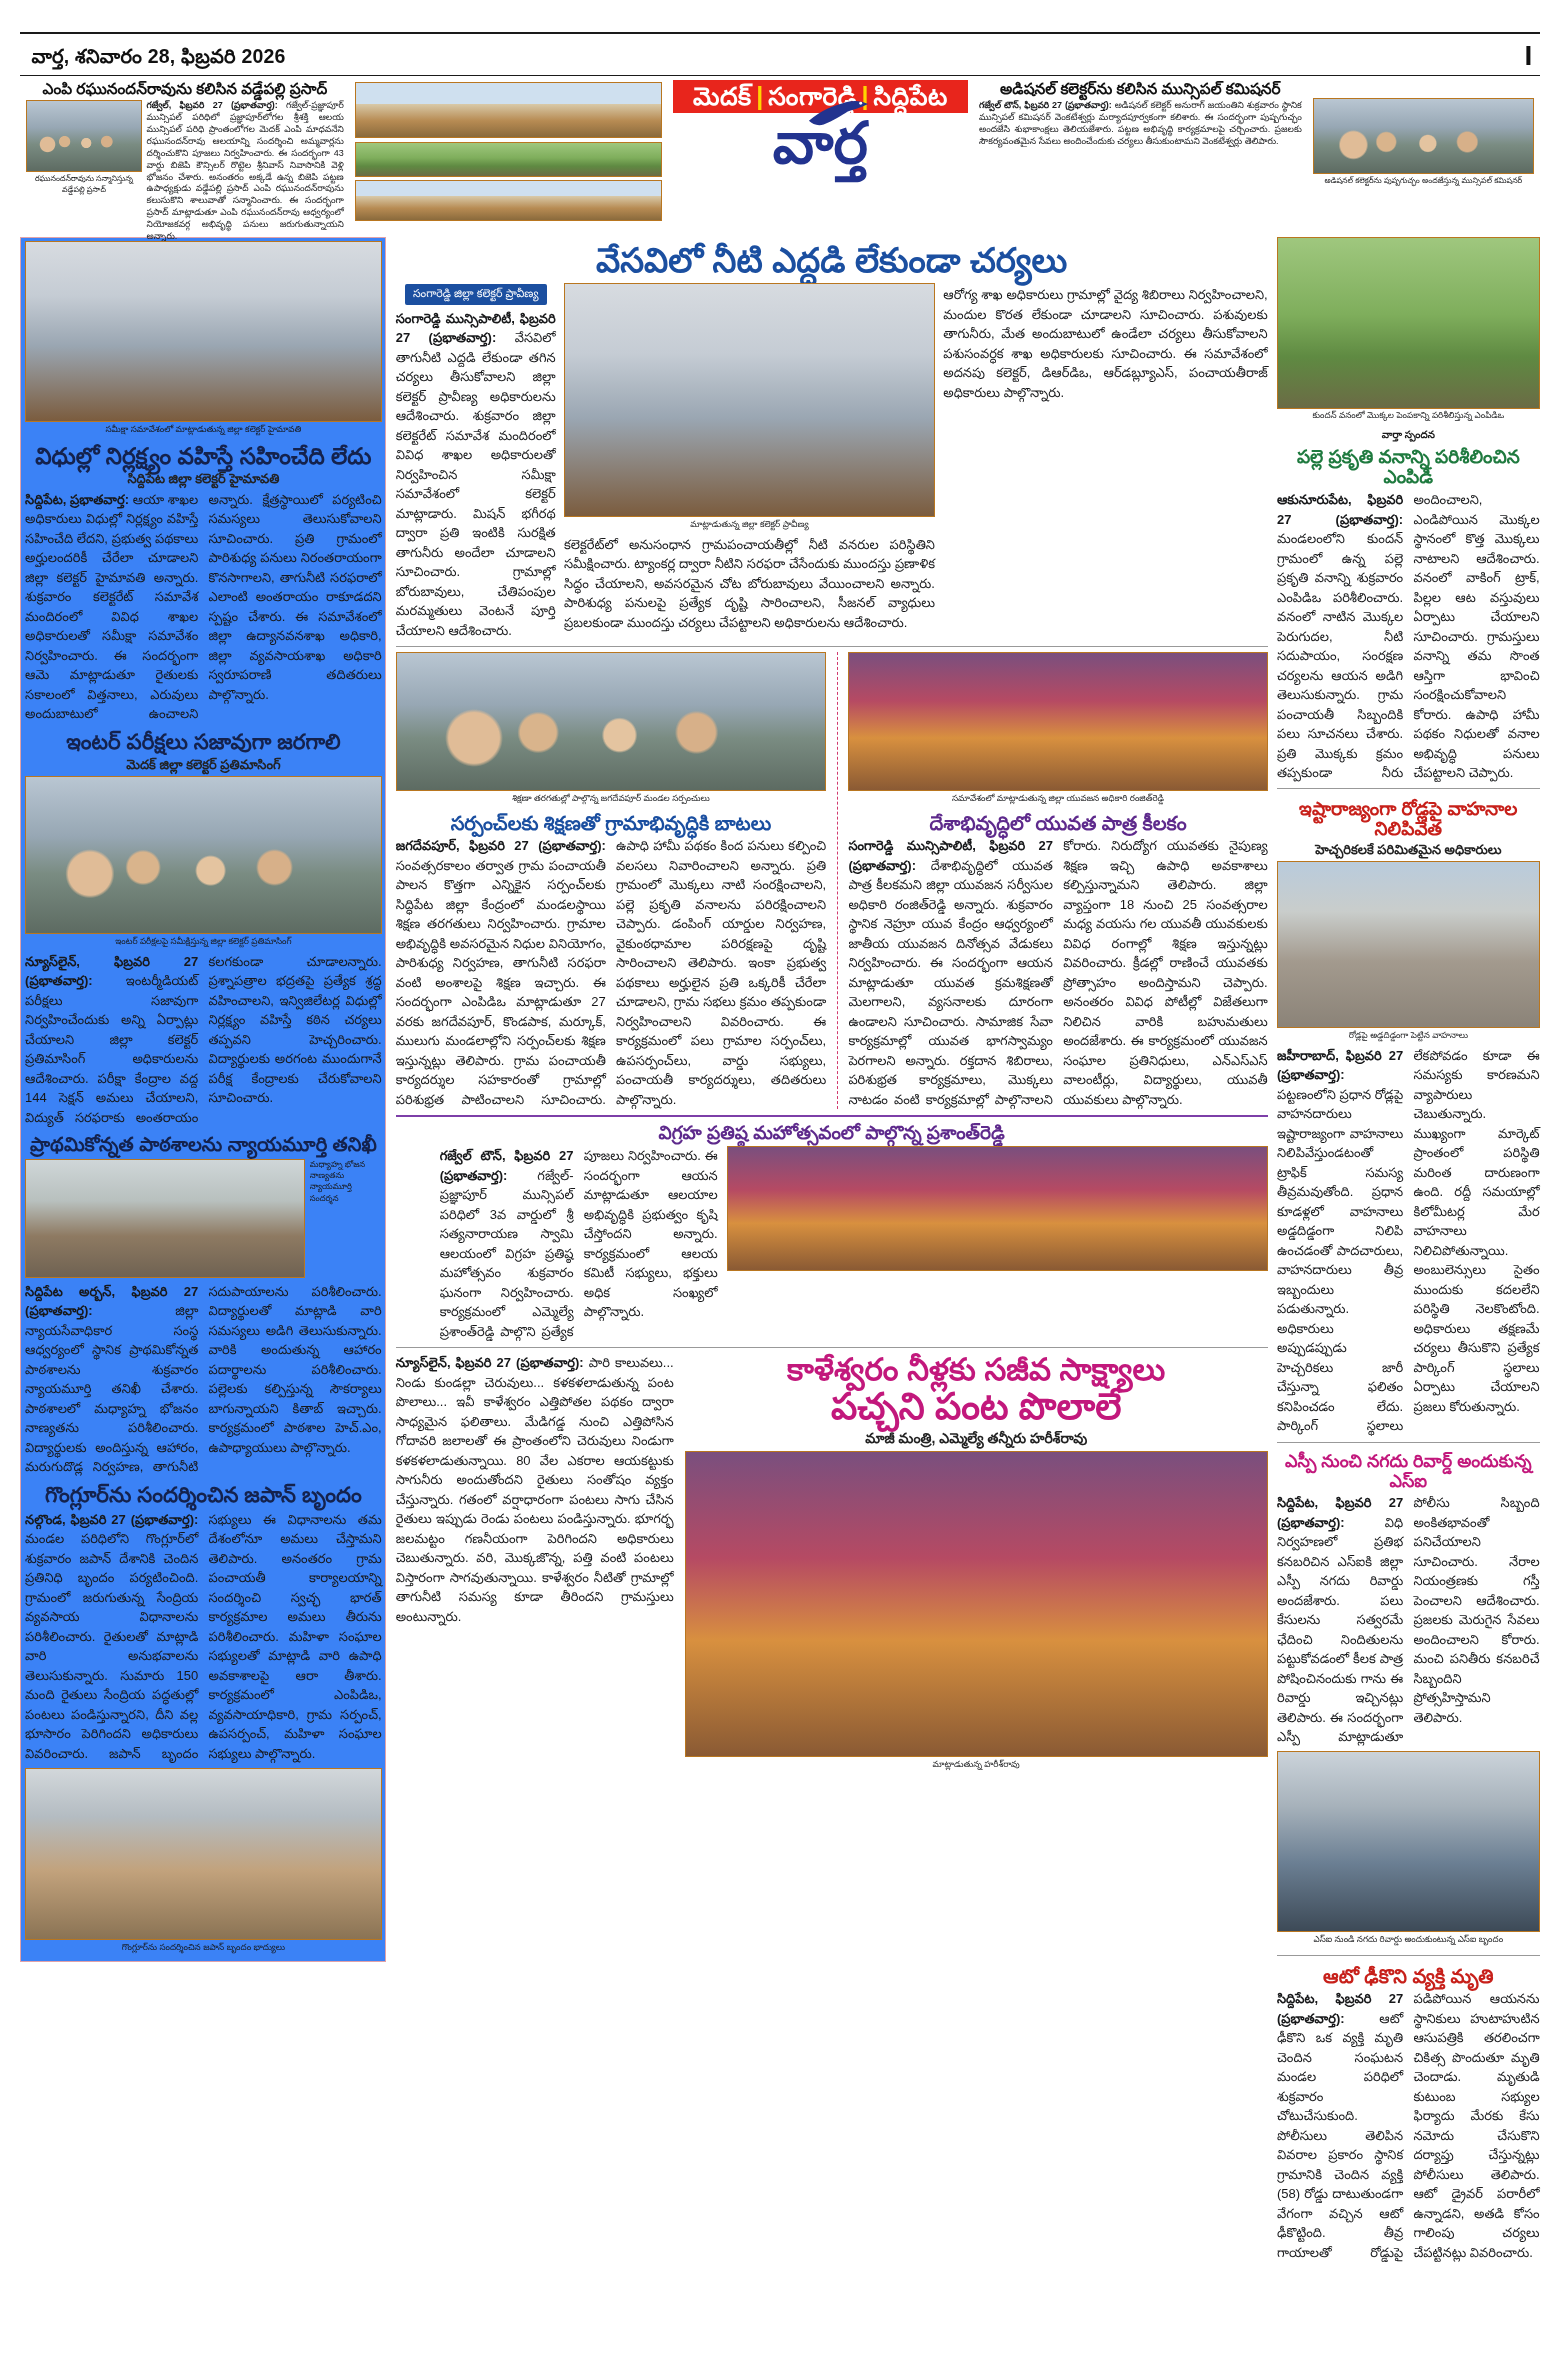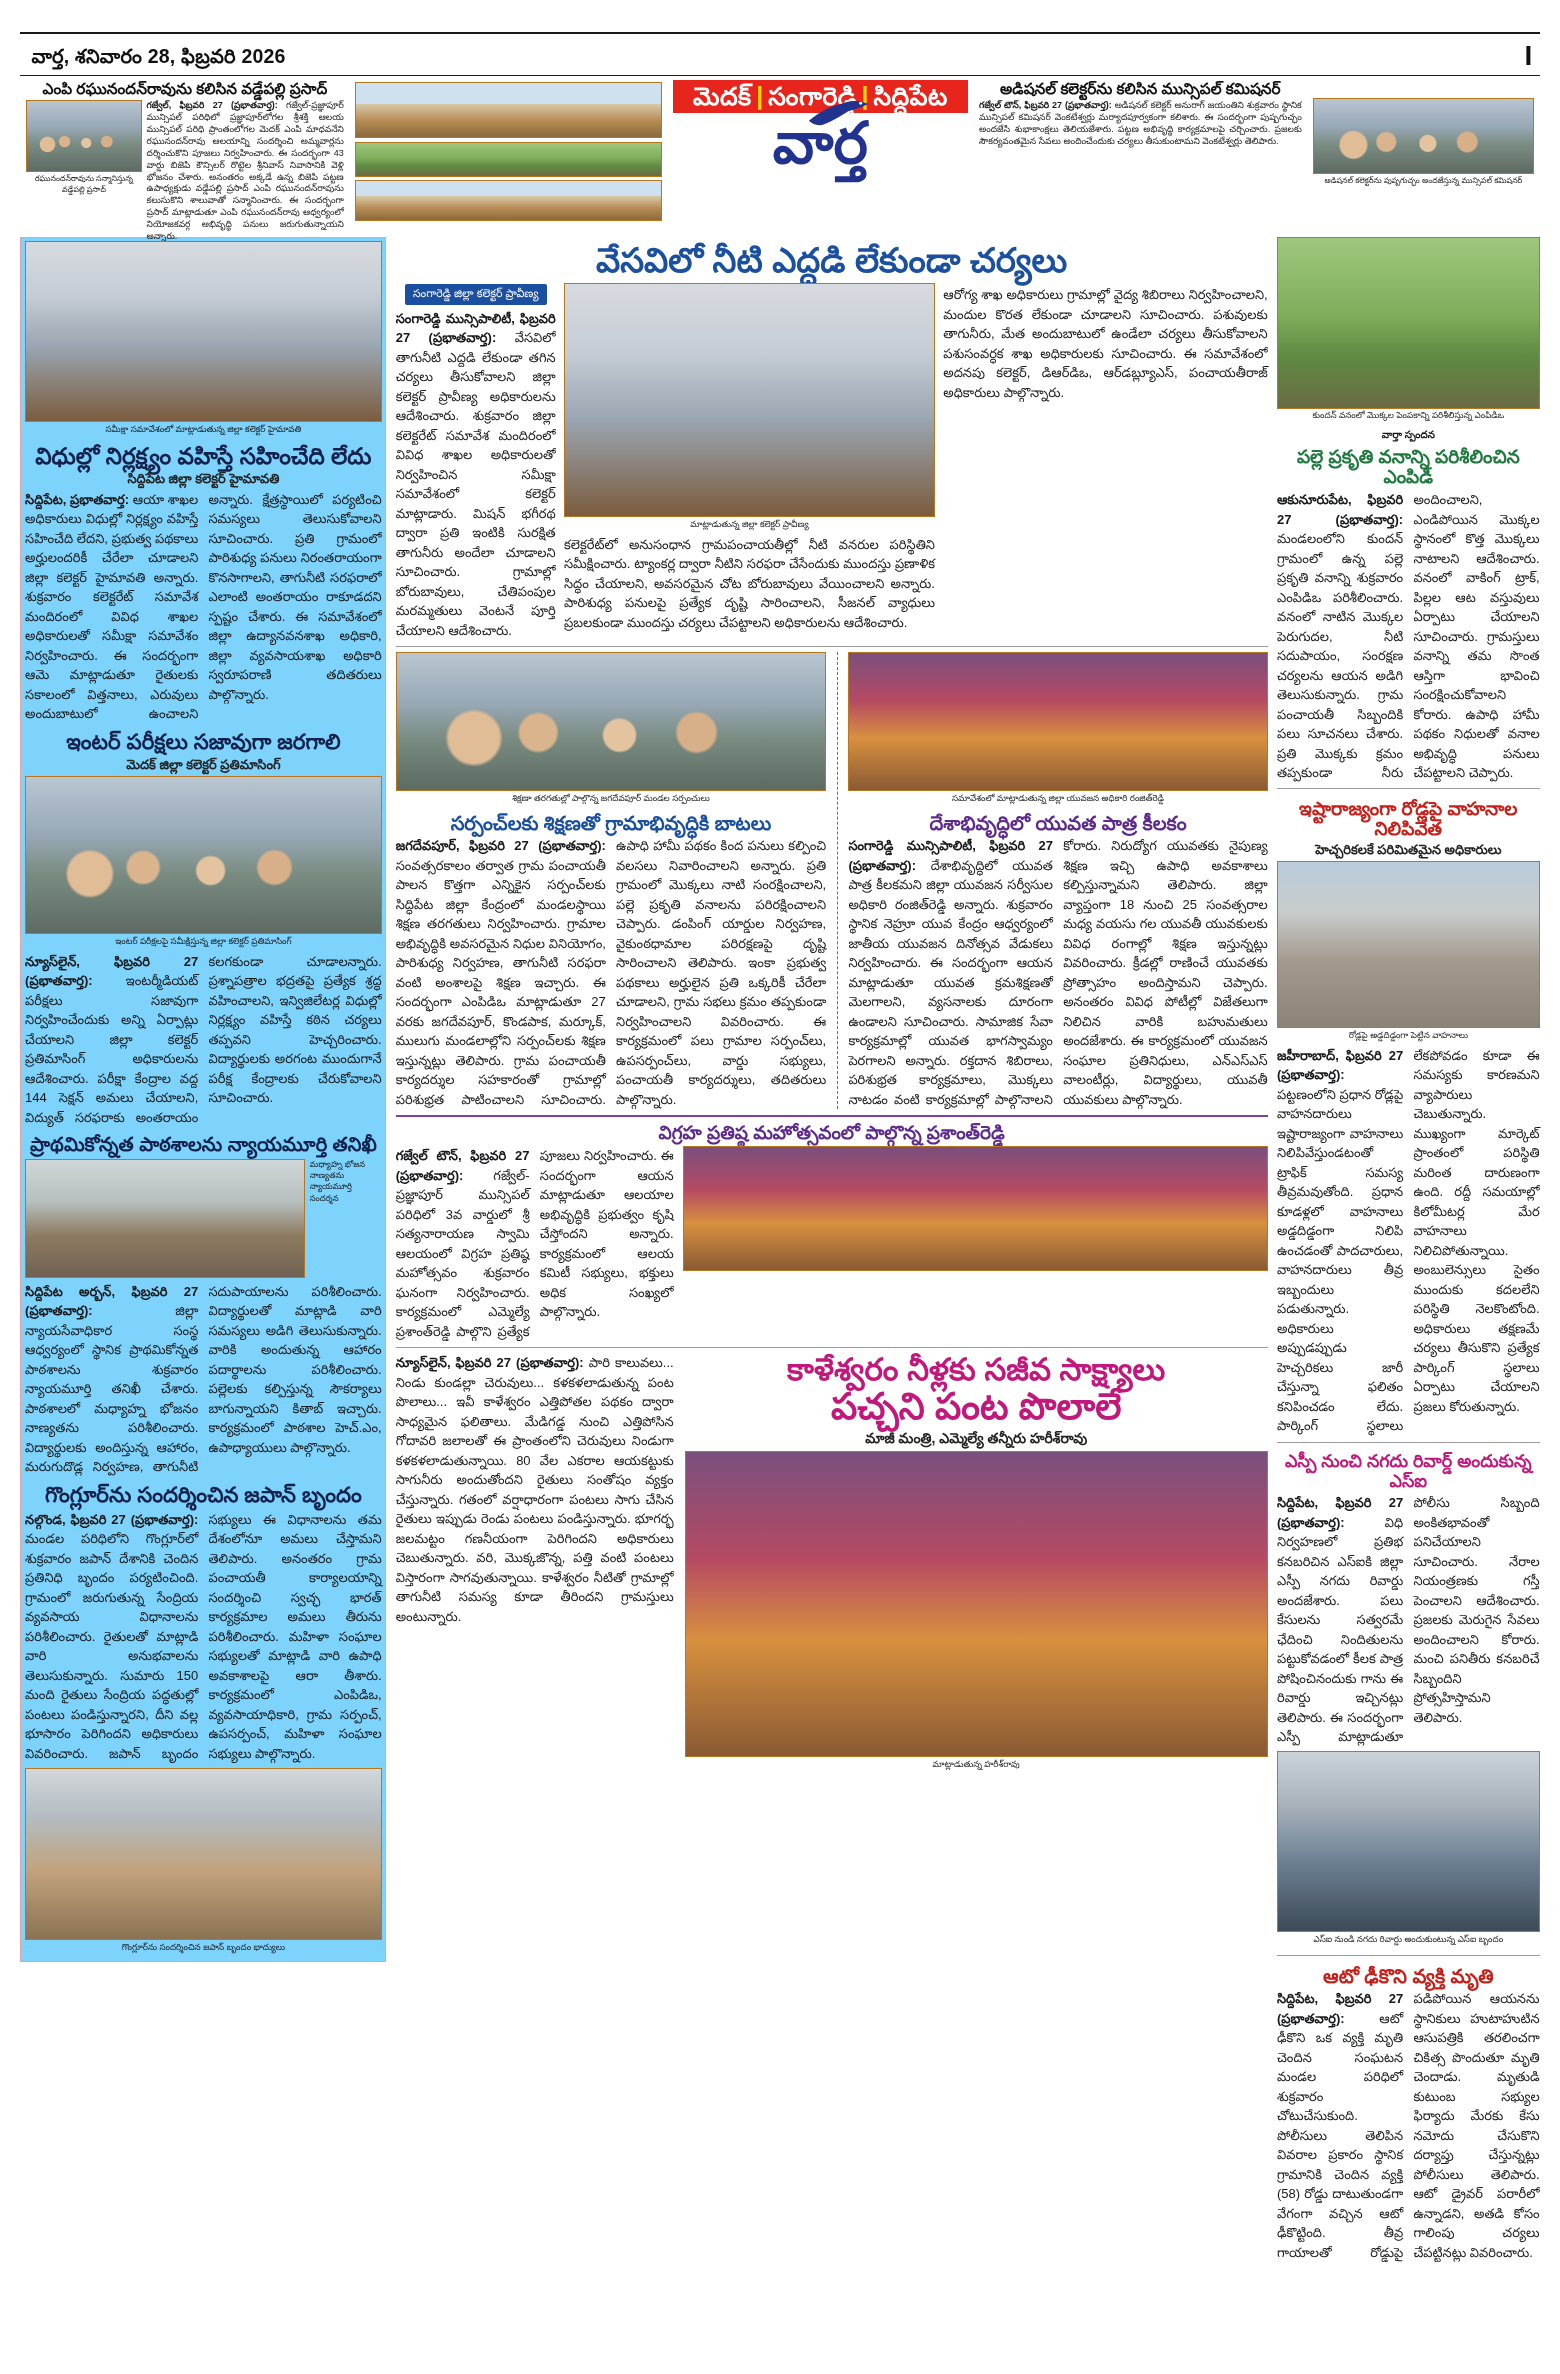--- a/index.html
+++ b/index.html
@@ -63,21 +63,21 @@
   .banner .sep { color: #ffd400; margin: 0 4.6px; }
   .logo-word { font-size: 58px; font-weight: bold; color: #22338f; line-height: .95;
                margin-top: 1.9px; position: relative; }
   .dove { position: absolute; right: -3.7px; top: -22px; width: 67px; height: 37px; }
 
   
   .body-grid { display: grid; grid-template-columns: 366px 872px 1fr; gap: 9.3px; margin-top: 5.6px; }
 
   .col { display: flex; flex-direction: column; }
 
-  .boxed { border: 0.9px solid #e2a2a8; background: #7dd3fc; padding: 5.6px; }
+  .boxed { border: 0.9px solid #e2a2a8; background: #3b82f6; padding: 5.6px; }
 
   .hl-blue { color: #1b4fa0; font-weight: bold; }
   .hl-red  { color: #c7201a; font-weight: bold; }
   .hl-green{ color: #1f7a3f; font-weight: bold; }
   .hl-purple{ color: #5e2a8c; font-weight: bold; }
   .hl-magenta{ color: #c2187c; font-weight: bold; }
   .hl-dark { color: #14224d; font-weight: bold; }
 
   h2.head { font-size: 23px; line-height: 1.12; text-align: center; margin: 3.7px 0 1.9px; font-weight: bold; }
   h3.sub  { font-size: 13px; line-height: 1.2; text-align: center; font-weight: bold; color: #222; margin-bottom: 2.8px; }
@@ -226,21 +226,21 @@
           <div class="ph-cap">సమావేశంలో మాట్లాడుతున్న జిల్లా యువజన అధికారి రంజిత్‌రెడ్డి</div>
           <h2 class="head hl-purple" style="font-size:19.5px;">దేశాభివృద్ధిలో యువత పాత్ర కీలకం</h2>
           <div class="body-text two-col"><b>సంగారెడ్డి మున్సిపాలిటీ, ఫిబ్రవరి 27 (ప్రభాతవార్త):</b> <span>దేశాభివృద్ధిలో యువత పాత్ర కీలకమని జిల్లా యువజన సర్వీసుల అధికారి రంజిత్‌రెడ్డి అన్నారు. శుక్రవారం స్థానిక నెహ్రూ యువ కేంద్రం ఆధ్వర్యంలో జాతీయ యువజన దినోత్సవ వేడుకలు నిర్వహించారు. ఈ సందర్భంగా ఆయన మాట్లాడుతూ యువత క్రమశిక్షణతో మెలగాలని, వ్యసనాలకు దూరంగా ఉండాలని సూచించారు. సామాజిక సేవా కార్యక్రమాల్లో యువత భాగస్వామ్యం పెరగాలని అన్నారు. రక్తదాన శిబిరాలు, పరిశుభ్రత కార్యక్రమాలు, మొక్కలు నాటడం వంటి కార్యక్రమాల్లో పాల్గొనాలని కోరారు. నిరుద్యోగ యువతకు నైపుణ్య శిక్షణ ఇచ్చి ఉపాధి అవకాశాలు కల్పిస్తున్నామని తెలిపారు. జిల్లా వ్యాప్తంగా 18 నుంచి 25 సంవత్సరాల మధ్య వయసు గల యువతీ యువకులకు వివిధ రంగాల్లో శిక్షణ ఇస్తున్నట్లు వివరించారు. క్రీడల్లో రాణించే యువతకు ప్రోత్సాహం అందిస్తామని చెప్పారు. అనంతరం వివిధ పోటీల్లో విజేతలుగా నిలిచిన వారికి బహుమతులు అందజేశారు. ఈ కార్యక్రమంలో యువజన సంఘాల ప్రతినిధులు, ఎన్‌ఎస్‌ఎస్ వాలంటీర్లు, విద్యార్థులు, యువతీ యువకులు పాల్గొన్నారు.</span></div>
         </div>
       </div>
 
       <div class="divider-purple"></div>
 
       <div>
         <h2 class="head hl-purple" style="font-size:18.6px;">విగ్రహ ప్రతిష్ఠ మహోత్సవంలో పాల్గొన్న ప్రశాంత్‌రెడ్డి</h2>
-        <div style="display:grid; grid-template-columns: 278px 1fr; gap:9.3px; margin-top:2.8px;">
+        <div style="display:grid; grid-template-columns: 278px 1fr; gap:9.3px; margin-top:2.8px;margin-left:44px;">
           <div class="body-text two-col"><b>గజ్వేల్ టౌన్, ఫిబ్రవరి 27 (ప్రభాతవార్త):</b> <span>గజ్వేల్-ప్రజ్ఞాపూర్ మున్సిపల్ పరిధిలో 3వ వార్డులో శ్రీ సత్యనారాయణ స్వామి ఆలయంలో విగ్రహ ప్రతిష్ఠ మహోత్సవం శుక్రవారం ఘనంగా నిర్వహించారు. కార్యక్రమంలో ఎమ్మెల్యే ప్రశాంత్‌రెడ్డి పాల్గొని ప్రత్యేక పూజలు నిర్వహించారు. ఈ సందర్భంగా ఆయన మాట్లాడుతూ ఆలయాల అభివృద్ధికి ప్రభుత్వం కృషి చేస్తోందని అన్నారు. కార్యక్రమంలో ఆలయ కమిటీ సభ్యులు, భక్తులు అధిక సంఖ్యలో పాల్గొన్నారు.</span></div>
           <div class="photo ceremony" style="height:125px;"></div>
         </div>
       </div>
 
       <div class="divider-sol"></div>
 
       <div style="display:grid; grid-template-columns: 278px 1fr; gap:11px;">
         <div class="body-text"><b>న్యూస్‌లైన్, ఫిబ్రవరి 27 (ప్రభాతవార్త):</b> <span>పారి కాలువలు... నిండు కుండల్లా చెరువులు... కళకళలాడుతున్న పంట పొలాలు... ఇవీ కాళేశ్వరం ఎత్తిపోతల పథకం ద్వారా సాధ్యమైన ఫలితాలు. మేడిగడ్డ నుంచి ఎత్తిపోసిన గోదావరి జలాలతో ఈ ప్రాంతంలోని చెరువులు నిండుగా కళకళలాడుతున్నాయి. 80 వేల ఎకరాల ఆయకట్టుకు సాగునీరు అందుతోందని రైతులు సంతోషం వ్యక్తం చేస్తున్నారు. గతంలో వర్షాధారంగా పంటలు సాగు చేసిన రైతులు ఇప్పుడు రెండు పంటలు పండిస్తున్నారు. భూగర్భ జలమట్టం గణనీయంగా పెరిగిందని అధికారులు చెబుతున్నారు. వరి, మొక్కజొన్న, పత్తి వంటి పంటలు విస్తారంగా సాగవుతున్నాయి. కాళేశ్వరం నీటితో గ్రామాల్లో తాగునీటి సమస్య కూడా తీరిందని గ్రామస్తులు అంటున్నారు.</span></div>
         <div>

